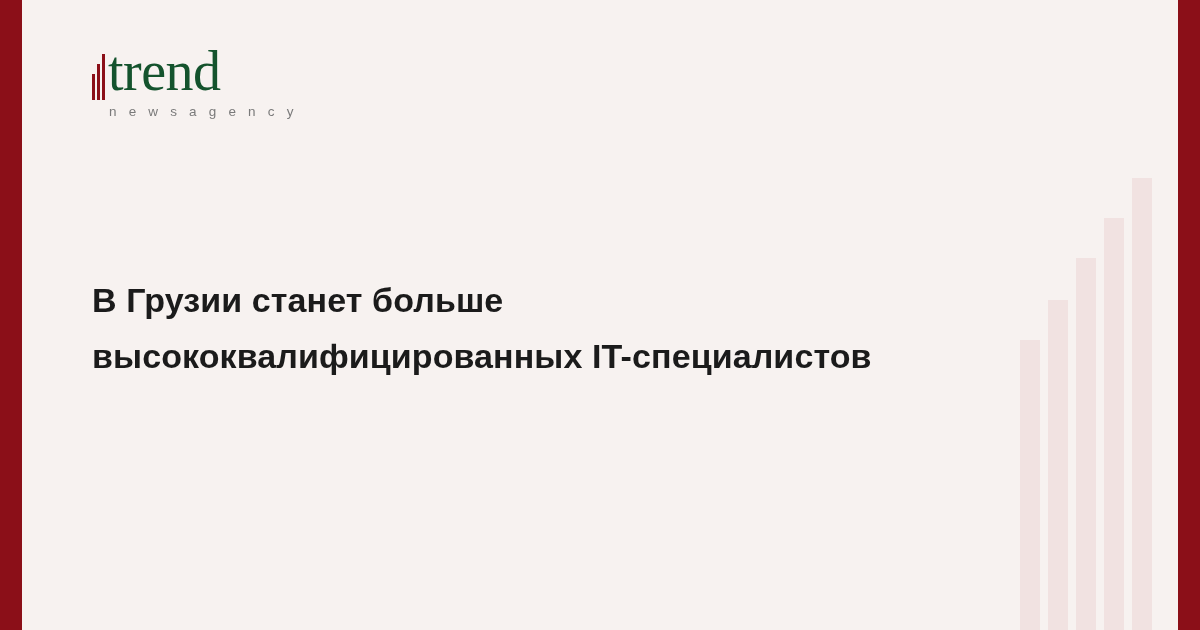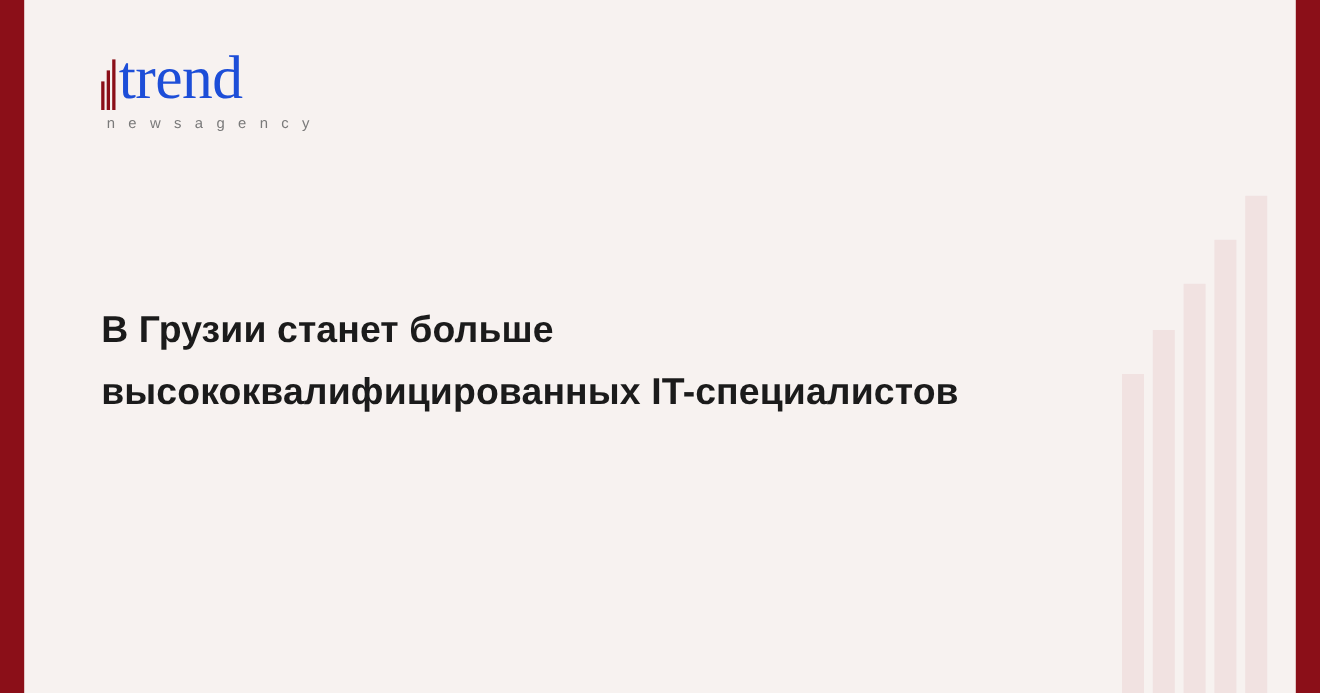--- a/index.html
+++ b/index.html
@@ -61,27 +61,27 @@
   .logo-mark i:nth-child(1) { left: 0px;  height: 26px; }
   .logo-mark i:nth-child(2) { left: 5px;  height: 36px; }
   .logo-mark i:nth-child(3) { left: 10px; height: 46px; }
   .logo-text {
     position: absolute;
     left: 16px;
     top: 0;
     font-family: "Liberation Serif", serif;
     font-size: 56px;
     line-height: 62px;
-    color: #1d4ed8;
+    color: #14532d;
     letter-spacing: -0.5px;
     font-weight: 400;
   }
   .logo-sub {
     position: absolute;
-    left: 5px;
+    left: 17px;
     top: 64px;
     font-family: "Liberation Sans", sans-serif;
     font-size: 13.5px;
     letter-spacing: 4.2px;
     color: #7a7a7a;
     white-space: nowrap;
   }
   .headline {
     position: absolute;
     left: 92px;

